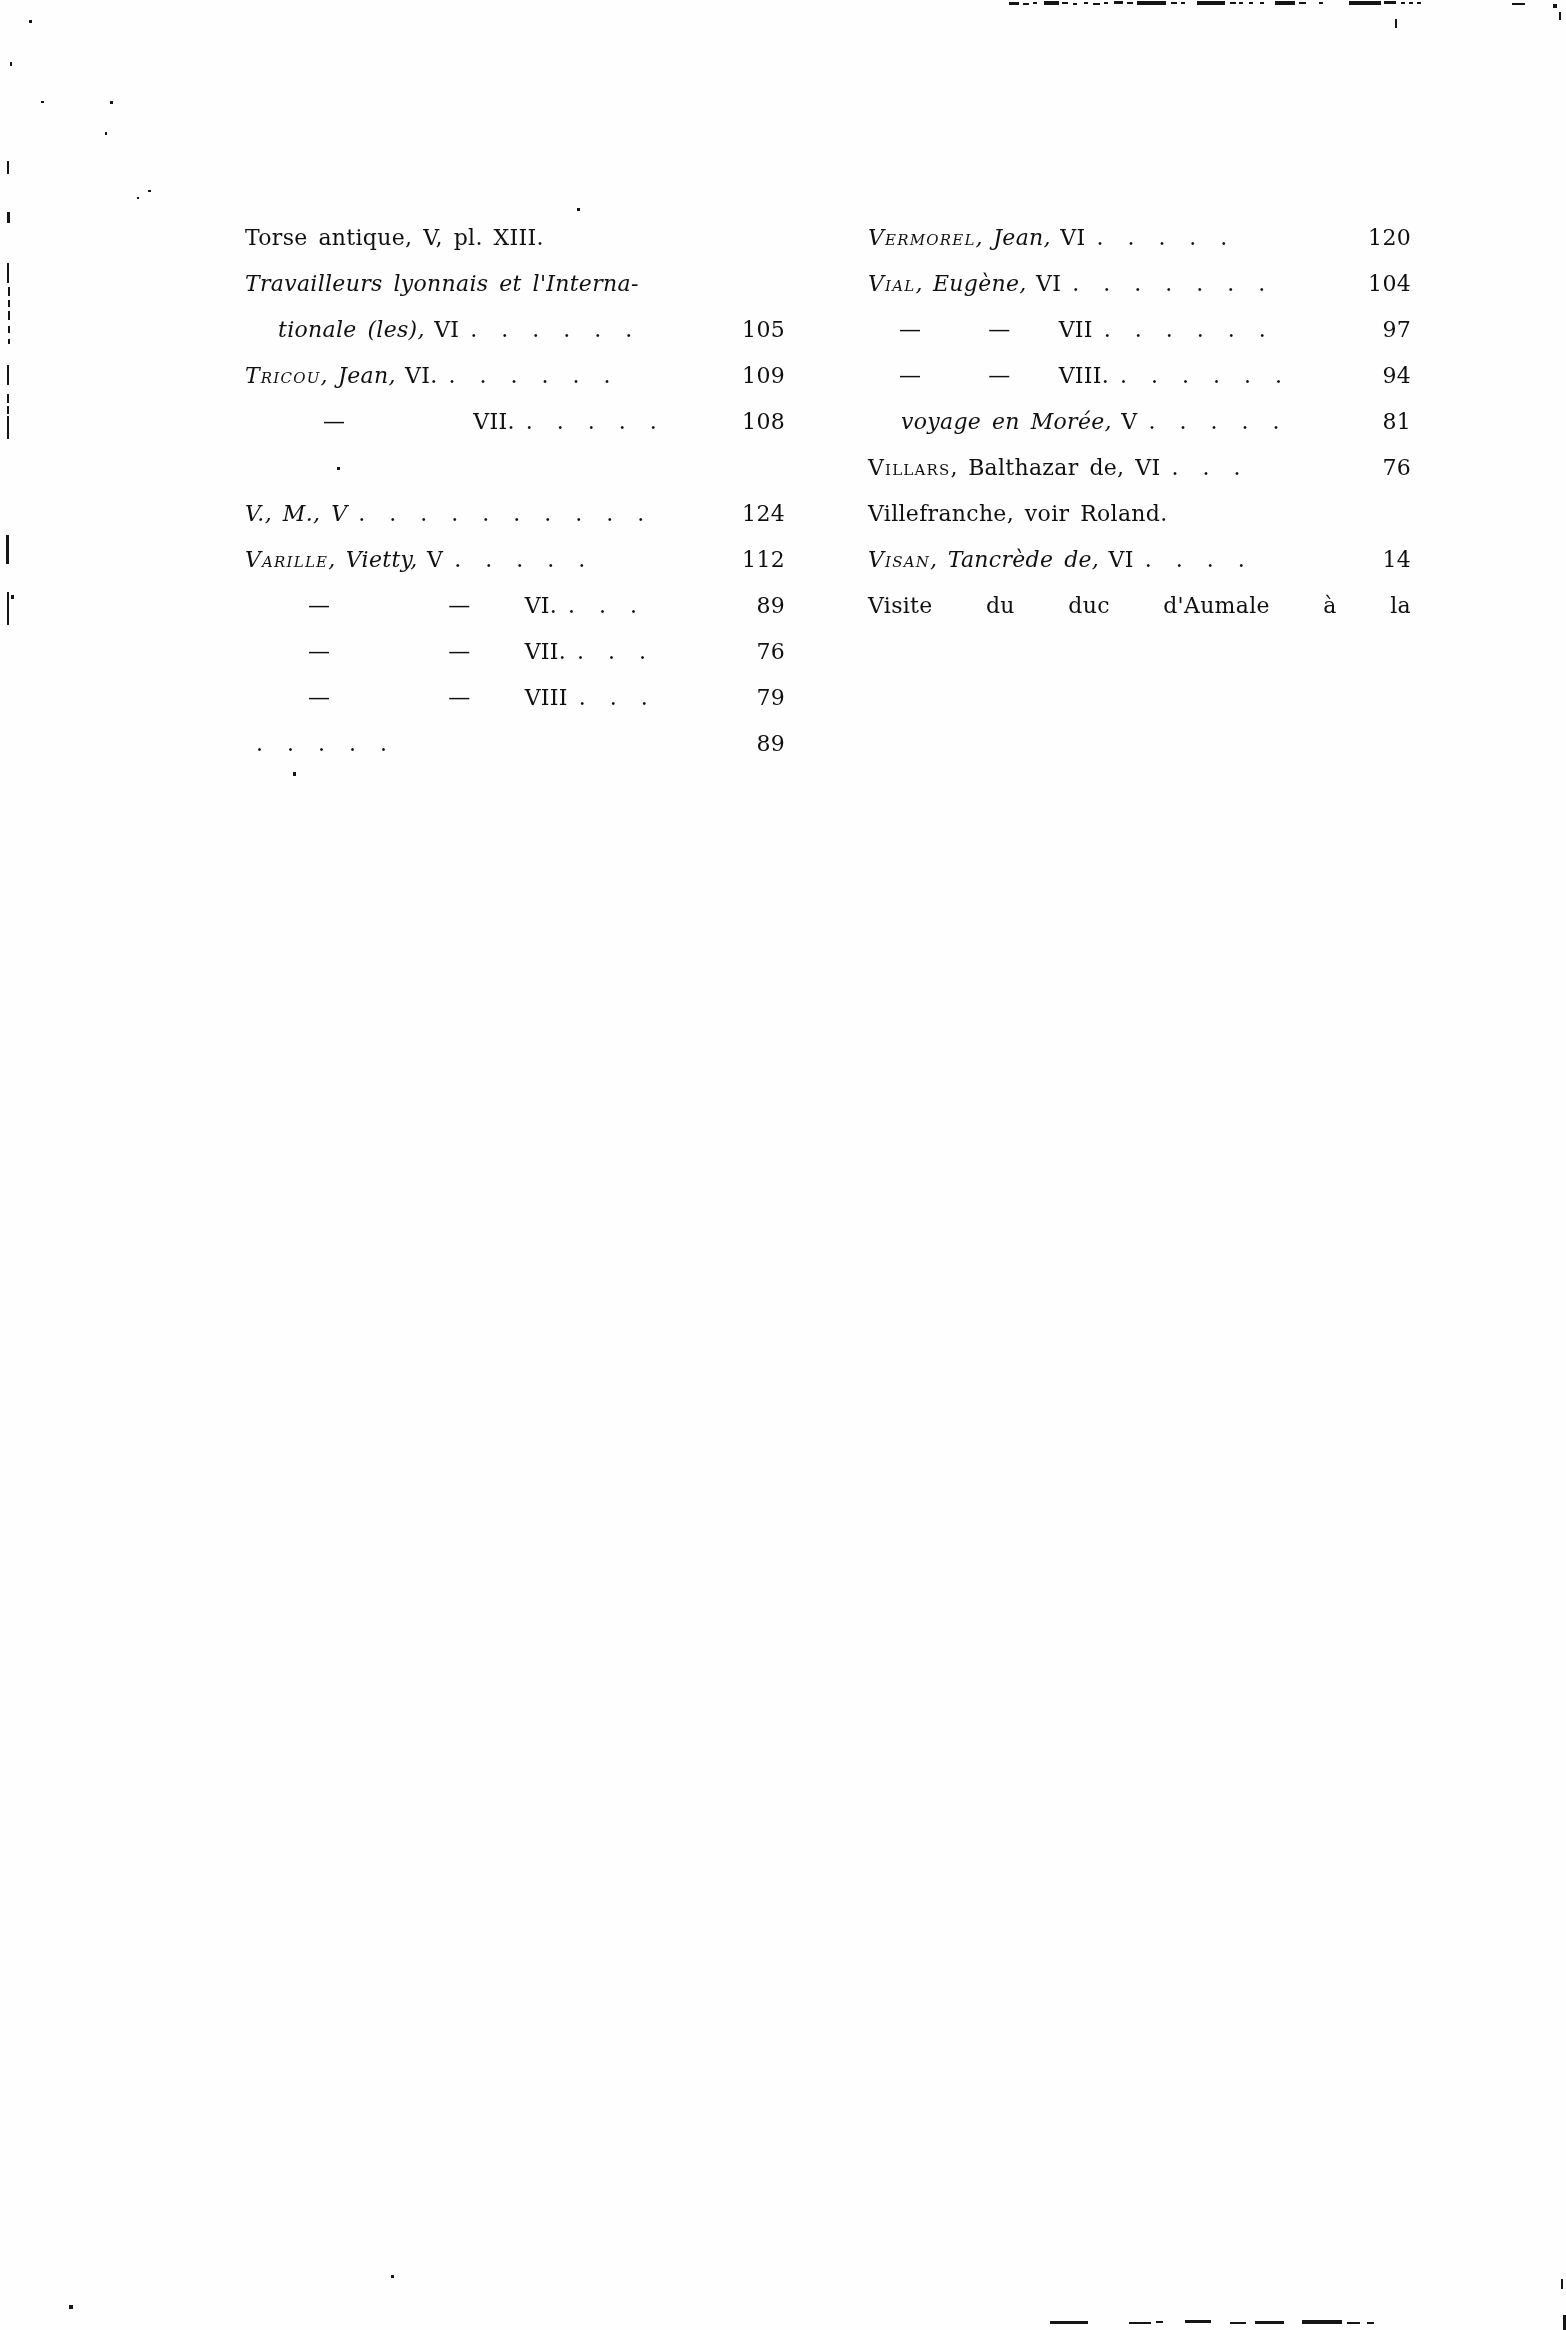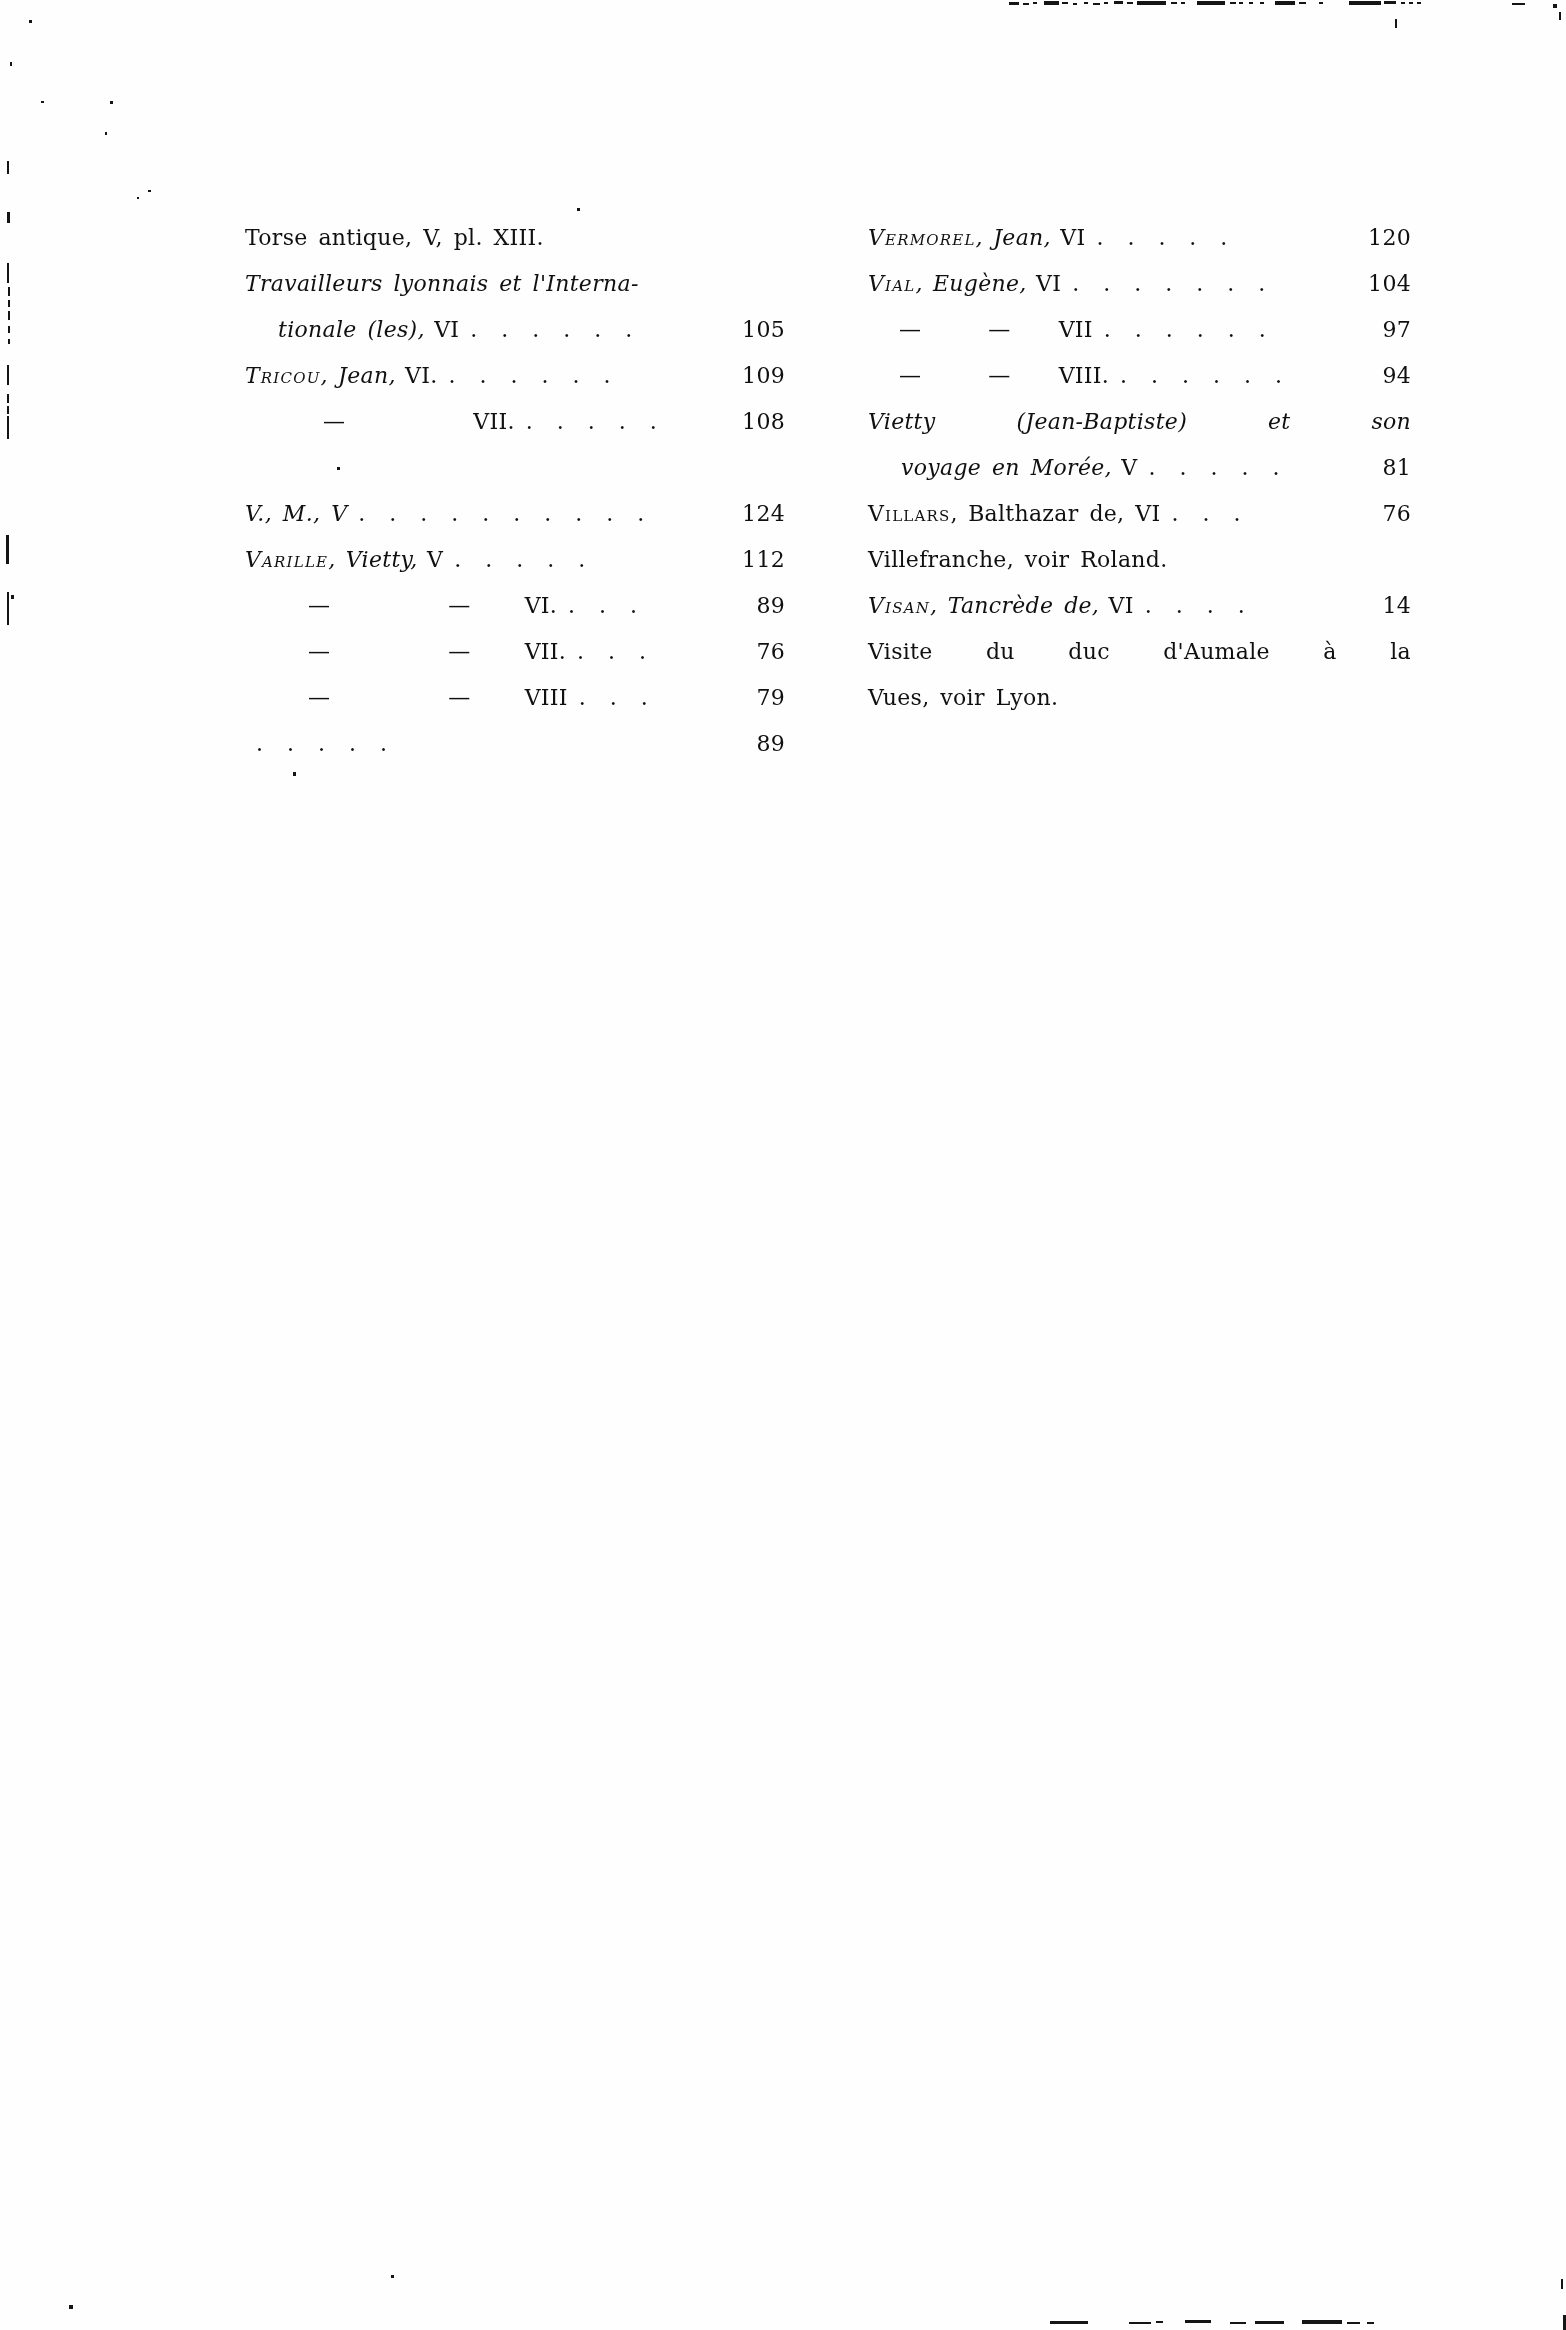--- a/index.html
+++ b/index.html
@@ -154,28 +154,20 @@
         </div>
         <div class="line">
           <span class="segs">
             <span class="seg s-dash" style="margin-left: 31px;">—</span>
             <span class="seg s-dash" style="margin-left: 67px;">—</span>
             <span class="seg s-r" style="margin-left: 48px;">VIII.</span>
           </span>
           <span class="dots">......</span>
           <span class="pagenum">94</span>
         </div>
-        <div class="line">
-          <span class="segs spread">
-            <span class="seg s-i">Vietty</span>
-            <span class="seg s-i">(Jean-Baptiste)</span>
-            <span class="seg s-i">et</span>
-            <span class="seg s-i">son</span>
-          </span>
-        </div>
         <div class="line" style="padding-left: 33px;">
           <span class="segs">
             <span class="seg s-i">voyage en Morée,</span>
             <span class="seg s-r" style="margin-left: 9.4px;">V</span>
           </span>
           <span class="dots">.....</span>
           <span class="pagenum">81</span>
         </div>
         <div class="line">
           <span class="segs">
@@ -200,25 +192,20 @@
           <span class="pagenum">14</span>
         </div>
         <div class="line">
           <span class="segs spread">
             <span class="seg s-r">Visite</span>
             <span class="seg s-r">du</span>
             <span class="seg s-r">duc</span>
             <span class="seg s-r">d'Aumale</span>
             <span class="seg s-r">à</span>
             <span class="seg s-r">la</span>
-          </span>
-        </div>
-        <div class="line">
-          <span class="segs">
-            <span class="seg s-r">Vues, voir Lyon.</span>
           </span>
         </div>
       </div>
     </div>
   <div id="artifacts-root">
       <div class="mark" style="left: 1009px; top: 2.2px; width: 10px; height: 2.9px;"></div>
       <div class="mark" style="left: 1023px; top: 2.9px; width: 5.8px; height: 2.2px;"></div>
       <div class="mark" style="left: 1033px; top: 2.2px; width: 4.3px; height: 2.2px;"></div>
       <div class="mark" style="left: 1044px; top: 1.4px; width: 14.5px; height: 3.6px;"></div>
       <div class="mark" style="left: 1062px; top: 2.2px; width: 5.8px; height: 2.2px;"></div>

